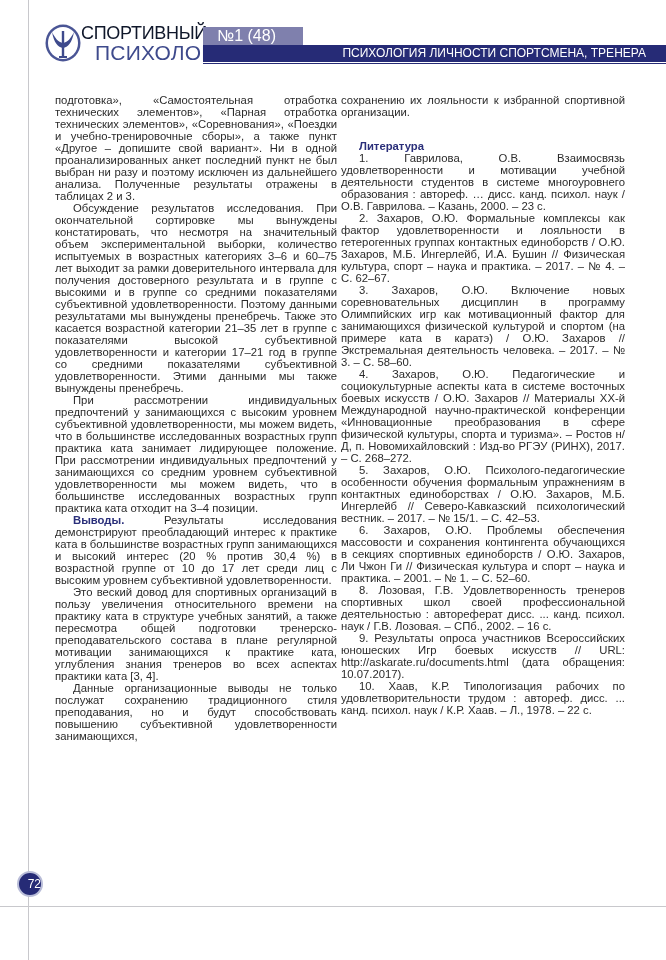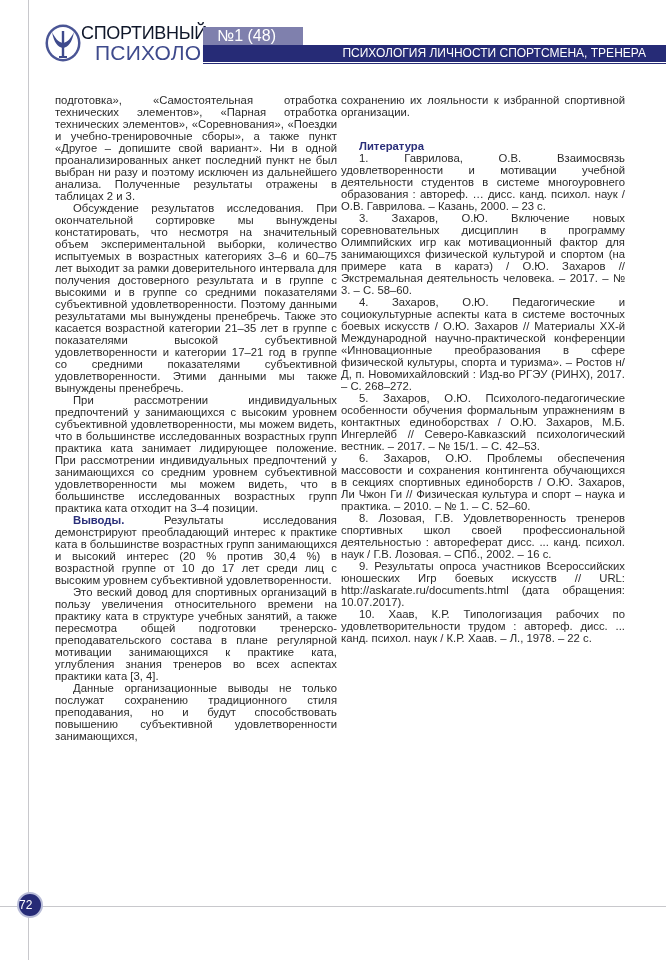--- a/index.html
+++ b/index.html
@@ -22,23 +22,23 @@
   .col { position:absolute; top:94px; width:282px; font-size:11.3px; line-height:12px; text-align:justify; }
   .col-left { left:55px; }
   .col-right { left:341px; width:284px; }
   .col p { margin:0; text-indent:18px; }
   .col p.noindent { text-indent:0; }
   .bold-blue { color:#2a2f7a; font-weight:bold; }
   .lit-heading { margin-top:22px !important; }
   .ref { }
 
   
-  .page-badge { position:absolute; left:17px; top:892px; width:26px; height:26px; border-radius:50%;
+  .page-badge { position:absolute; left:17px; top:871px; width:26px; height:26px; border-radius:50%;
                 background:#262b76; border:2px solid #b9bdd8; box-sizing:border-box;
-                color:#ffffff; font-size:12px; line-height:22px; text-align:left; }
+                color:#ffffff; font-size:12px; line-height:22px; text-align:right; }
 </style>
 </head>
 <body>
 
 <div class="vline"></div>
 <div class="hline-bottom"></div>
 
 <header>
   <svg class="logo" viewBox="0 0 38 40">
     <ellipse cx="19" cy="20" rx="17.5" ry="18.5" fill="#4a5595"></ellipse>
@@ -60,22 +60,23 @@
   <p>При рассмотрении индивидуальных предпочтений у занимающихся с высоким уровнем субъективной удовлетворенности, мы можем видеть, что в большинстве исследованных возрастных групп практика ката занимает лидирующее положение. При рассмотрении индивидуальных предпочтений у занимающихся со средним уровнем субъективной удовлетворенности мы можем видеть, что в большинстве исследованных возрастных групп практика ката отходит на 3–4 позиции.</p>
   <p><span class="bold-blue">Выводы.</span><span> Результаты исследования демонстрируют преобладающий интерес к практике ката в большинстве возрастных групп занимающихся и высокий интерес (20 % против 30,4 %) в возрастной группе от 10 до 17 лет среди лиц с высоким уровнем субъективной удовлетворенности.</span></p>
   <p>Это веский довод для спортивных организаций в пользу увеличения относительного времени на практику ката в структуре учебных занятий, а также пересмотра общей подготовки тренерско-преподавательского состава в плане регулярной мотивации занимающихся к практике ката, углубления знания тренеров во всех аспектах практики ката [3, 4].</p>
   <p>Данные организационные выводы не только послужат сохранению традиционного стиля преподавания, но и будут способствовать повышению субъективной удовлетворенности занимающихся,</p>
 </div>
 
 <div class="col col-right">
   <p class="noindent">сохранению их лояльности к избранной спортивной организации.</p>
   <p class="bold-blue lit-heading">Литература</p>
   <p class="ref">1. Гаврилова, О.В. Взаимосвязь удовлетворенности и мотивации учебной деятельности студентов в системе многоуровнего образования : автореф. … дисс. канд. психол. наук / О.В. Гаврилова. – Казань, 2000. – 23 с.</p>
+  <p class="ref">2. Захаров, О.Ю. Формальные комплексы как фактор удовлетворенности и лояльности в гетерогенных группах контактных единоборств / О.Ю. Захаров, М.Б. Ингерлейб, И.А. Бушин // Физическая культура, спорт – наука и практика. – 2017. – № 4. – С. 62–67.</p>
   <p class="ref">3. Захаров, О.Ю. Включение новых соревновательных дисциплин в программу Олимпийских игр как мотивационный фактор для занимающихся физической культурой и спортом (на примере ката в каратэ) / О.Ю. Захаров // Экстремальная деятельность человека. – 2017. – № 3. – С. 58–60.</p>
   <p class="ref">4. Захаров, О.Ю. Педагогические и социокультурные аспекты ката в системе восточных боевых искусств / О.Ю. Захаров // Материалы XX-й Международной научно-практической конференции «Инновационные преобразования в сфере физической культуры, спорта и туризма». – Ростов н/Д, п. Новомихайловский : Изд-во РГЭУ (РИНХ), 2017. – С. 268–272.</p>
   <p class="ref">5. Захаров, О.Ю. Психолого-педагогические особенности обучения формальным упражнениям в контактных единоборствах / О.Ю. Захаров, М.Б. Ингерлейб // Северо-Кавказский психологический вестник. – 2017. – № 15/1. – С. 42–53.</p>
-  <p class="ref">6. Захаров, О.Ю. Проблемы обеспечения массовости и сохранения контингента обучающихся в секциях спортивных единоборств / О.Ю. Захаров, Ли Чжон Ги // Физическая культура и спорт – наука и практика. – 2010. – № 1. – С. 52–60.</p>
+  <p class="ref">6. Захаров, О.Ю. Проблемы обеспечения массовости и сохранения контингента обучающихся в секциях спортивных единоборств / О.Ю. Захаров, Ли Чжон Ги // Физическая культура и спорт – наука и практика. – 2001. – № 1. – С. 52–60.</p>
   <p class="ref">8. Лозовая, Г.В. Удовлетворенность тренеров спортивных школ своей профессиональной деятельностью : автореферат дисс. ... канд. психол. наук / Г.В. Лозовая. – СПб., 2002. – 16 с.</p>
   <p class="ref">9. Результаты опроса участников Всероссийских юношеских Игр боевых искусств // URL: http://askarate.ru/documents.html (дата обращения: 10.07.2017).</p>
   <p class="ref">10. Хаав, К.Р. Типологизация рабочих по удовлетворительности трудом : автореф. дисс. ... канд. психол. наук / К.Р. Хаав. – Л., 1978. – 22 с.</p>
 </div>
 
 <div class="page-badge">72</div>
 
 </body></html>

